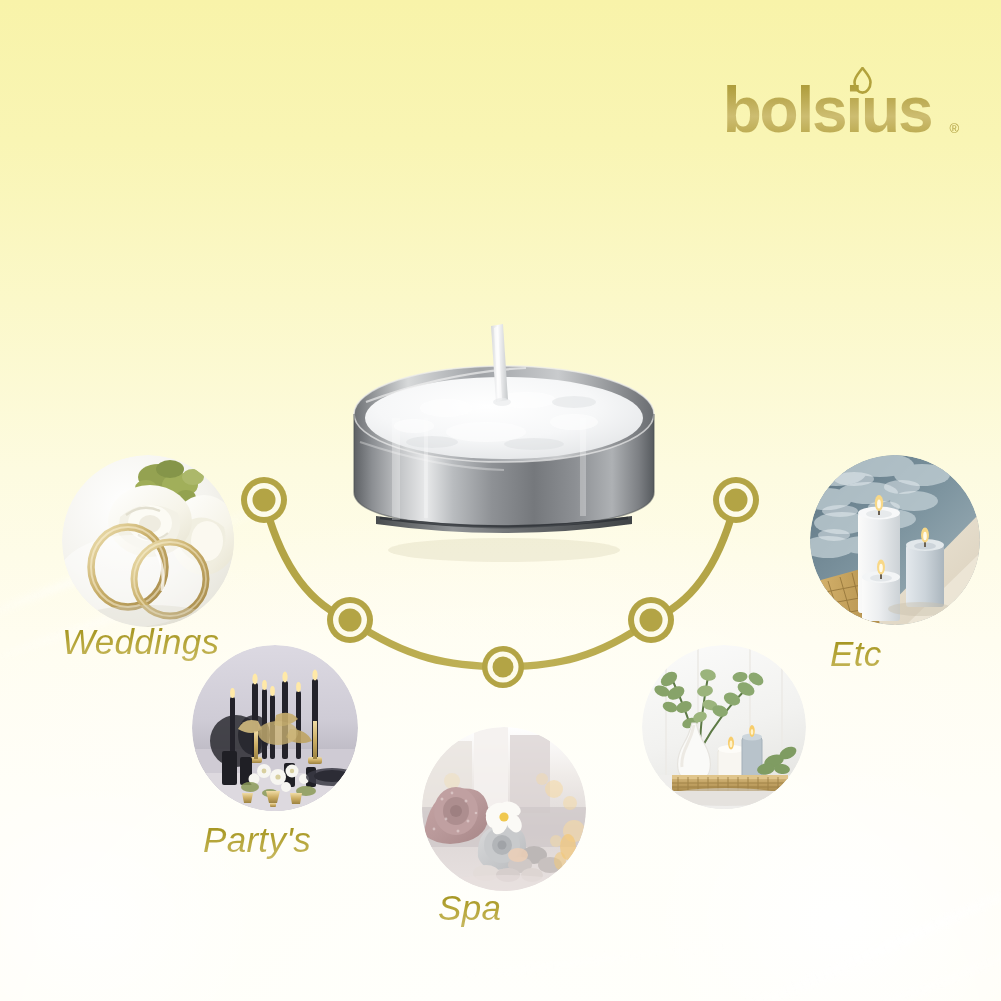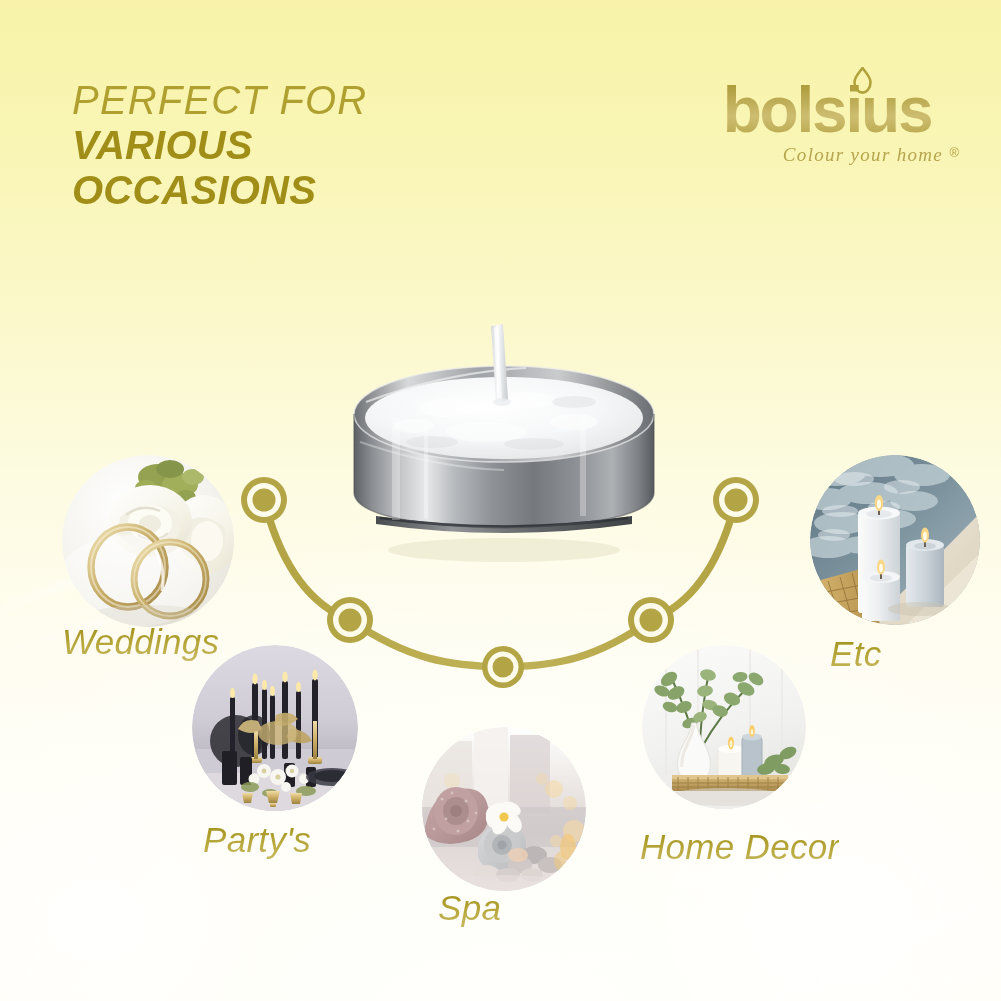--- a/index.html
+++ b/index.html
@@ -94,33 +94,27 @@
 <div id="canvas">
 
   <div class="glow-bl"></div>
   <div class="glow-br"></div>
   <div class="streak s1"></div>
   <div class="streak s2"></div>
   <div class="streak s3"></div>
   <div class="streak s4"></div>
   <div class="streak s5"></div>
 
-  <div id="headline">
-    <div class="hl-line hl-thin">PERFECT FOR</div>
-    <div class="hl-line hl-bold">VARIOUS</div>
-    <div class="hl-line hl-bold">OCCASIONS</div>
-  </div>
 
   <div id="logo">
     <span class="logo-wordmark">bolsius</span>
     <span class="logo-reg">®</span>
     <svg class="logo-flame" viewBox="0 0 19 27">
       <path d="M9.5 1 C13.5 6.5 17.5 10 17.5 15.2 C17.5 21 13.9 25.6 9.5 25.6 C5.1 25.6 1.5 21 1.5 15.2 C1.5 10 5.5 6.5 9.5 1 Z" fill="none" stroke="#b2a23c" stroke-width="2.6"></path>
     </svg>
-    <span class="logo-tag">Colour your home</span>
   </div>
 
   <svg id="arc" viewBox="0 0 1001 1001">
     <defs>
       <linearGradient id="lineGrad" x1="0" y1="0" x2="1" y2="0">
         <stop offset="0" stop-color="#b2a344"></stop>
         <stop offset=".5" stop-color="#c0b257"></stop>
         <stop offset="1" stop-color="#b2a344"></stop>
       </linearGradient>
     </defs>
@@ -692,16 +686,15 @@
         <rect x="244" y="108" width="6" height="98" fill="#ffffff"></rect>
       </g>
 
       <path d="M18 104 L18 182 Q18 214 168 218 Q318 214 318 182 L318 104" fill="none" stroke="#4b4f53" stroke-width="1.6" opacity=".5"></path>
     </svg>
   </div>
 
   <div class="occ-label" style="left:62px;  top:622px;">Weddings</div>
   <div class="occ-label" style="left:203px; top:820px;">Party's</div>
   <div class="occ-label" style="left:438px; top:888px;">Spa</div>
-  <div class="occ-label" style="left:640px; top:827px;">Home Decor</div>
   <div class="occ-label" style="left:830px; top:634px;text-align:right;">Etc</div>
 
 </div>
 
 </body></html>

